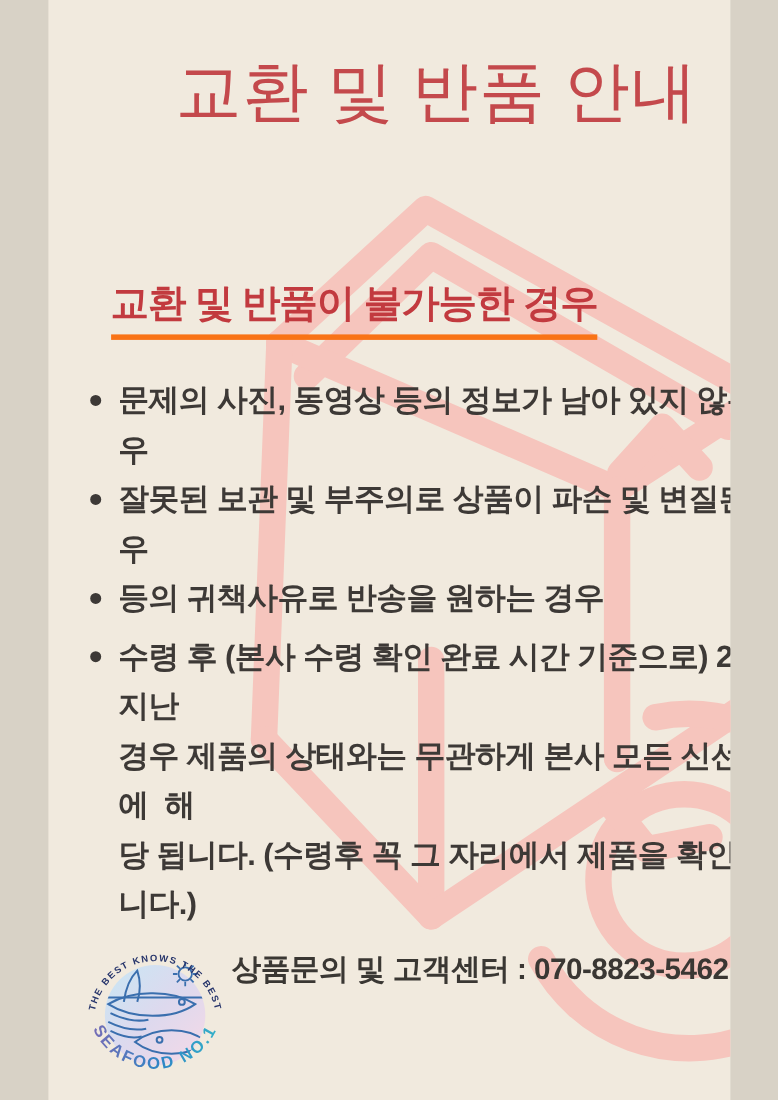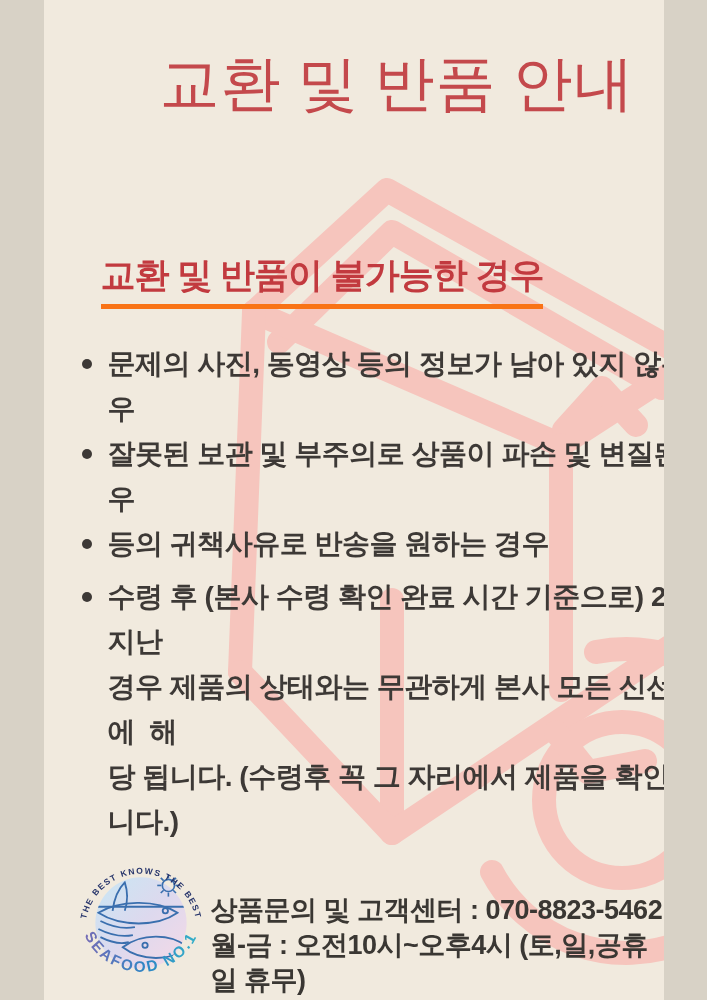--- a/index.html
+++ b/index.html
@@ -53,21 +53,21 @@
     line-height:45px;
     color:#3d3936;
     white-space:pre-wrap;
   }
   .footer-logo{
     position:absolute;left:31px;top:854px;
     width:132px;height:142px;
     z-index:2;
   }
   .footer-text{
-    position:absolute;left:167px;top:893px;
+    position:absolute;left:167px;top:864px;
     z-index:2;
   }
   .footer-text p{
     margin:0;
     font-size:27px;font-weight:700;letter-spacing:-0.5px;
     line-height:35px;
     color:#3a3733;
   }
 </style>
 </head>
@@ -184,16 +184,15 @@
     <text font-family="Liberation Sans, sans-serif" font-size="8.4" font-weight="700" letter-spacing="1.4" fill="#27356b">
       <textPath href="#arcTop" startOffset="50%" text-anchor="middle">THE BEST KNOWS THE BEST</textPath>
     </text>
     <text font-family="Liberation Sans, sans-serif" font-size="15" font-weight="800" letter-spacing="2.2" fill="url(#nameGrad)">
       <textPath href="#arcBottom" startOffset="50%" text-anchor="middle">SEAFOOD NO.1</textPath>
     </text>
   </svg>
 
   <div class="footer-text">
     <p>상품문의 및 고객센터 : 070-8823-5462</p>
-    <p>월-금 : 오전10시~오후4시 (토,일,공휴일 휴무)</p>
   </div>
 
 </div>
 
 </body></html>

